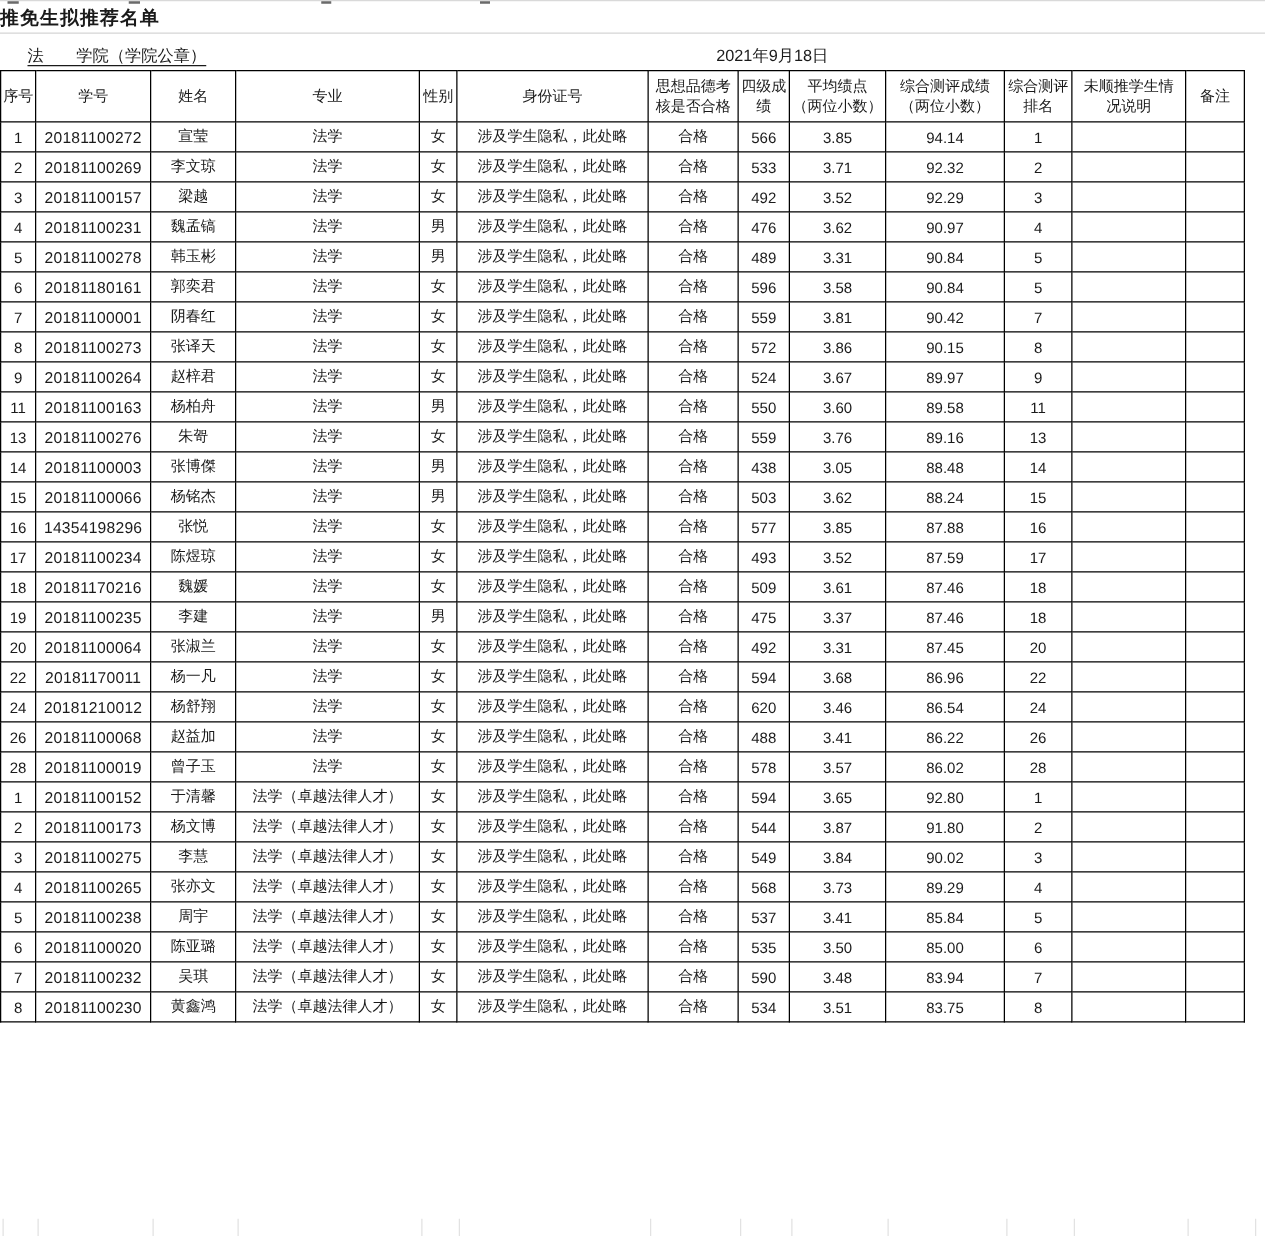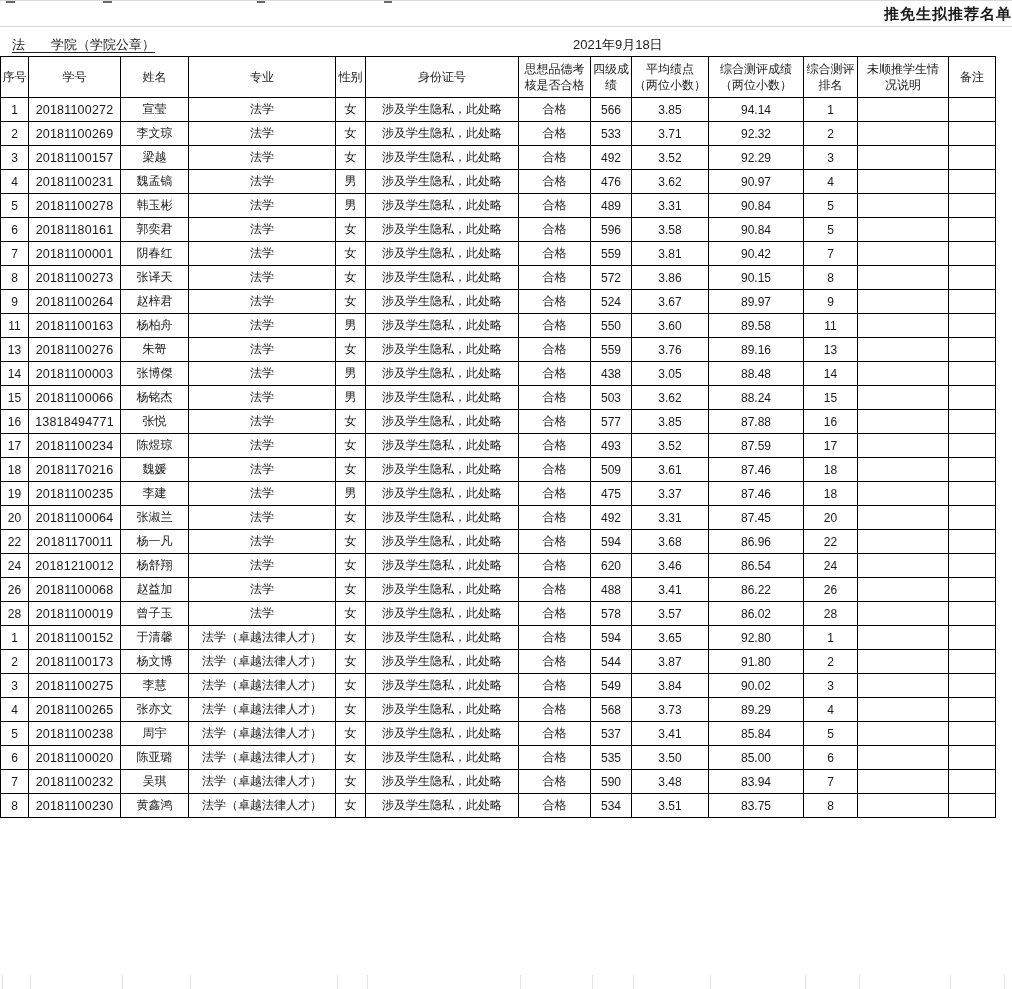--- a/index.html
+++ b/index.html
@@ -5,26 +5,26 @@
   * { margin:0; padding:0; box-sizing:border-box; }
   html,body { width:1012px; height:989px; background:#fff; overflow:hidden;
               font-family:"Liberation Sans","DejaVu Sans",sans-serif; color:#1a1a1a; }
   .page { position:relative; width:1012px; height:989px; background:#fff; }
 
   
   .top-strip { position:absolute; left:0; top:0; width:100%; height:2px; border-top:1px solid #d9d9d9; }
   .top-dash { position:absolute; top:0; height:2px; background:#6a6a6a; }
 
   .title-row { position:absolute; left:0; top:2px; width:100%; height:25px;
-               display:flex; align-items:center; justify-content:flex-end;
+               display:flex; align-items:center; justify-content:flex-start;
                border-bottom:1px solid #d5d5d5; }
   .title-row h1 { font-size:15px; font-weight:bold; letter-spacing:1px; }
 
   .info-row { position:absolute; left:0; top:28px; width:100%; height:28px; font-size:13px; }
-  .college { position:absolute; left:12px; top:8px; text-decoration:underline; text-underline-offset:3px; }
+  .college { position:absolute; left:22px; top:8px; text-decoration:underline; text-underline-offset:3px; }
   .date { position:absolute; left:573px; top:8px; }
 
   table { position:absolute; left:0; top:56px; width:992px;
           border-collapse:collapse; table-layout:fixed; }
   th, td { border:1px solid #000; text-align:center; vertical-align:middle;
            font-weight:normal; overflow:hidden; padding:0 1px; }
   th { height:41px; font-size:12px; line-height:1.35; white-space:pre-line; }
   td { height:24px; font-size:12px; }
   td.c1 { font-size:12.5px; letter-spacing:0.2px; }
 
@@ -272,21 +272,21 @@
           <td class="c6">合格</td>
           <td class="c7">503</td>
           <td class="c8">3.62</td>
           <td class="c9">88.24</td>
           <td class="c10">15</td>
           <td class="c11"></td>
           <td class="c12"></td>
         </tr>
         <tr>
           <td class="c0">16</td>
-          <td class="c1">13818494771</td>
+          <td class="c1">14354198296</td>
           <td class="c2">张悦</td>
           <td class="c3">法学</td>
           <td class="c4">女</td>
           <td class="c5">涉及学生隐私，此处略</td>
           <td class="c6">合格</td>
           <td class="c7">577</td>
           <td class="c8">3.85</td>
           <td class="c9">87.88</td>
           <td class="c10">16</td>
           <td class="c11"></td>

